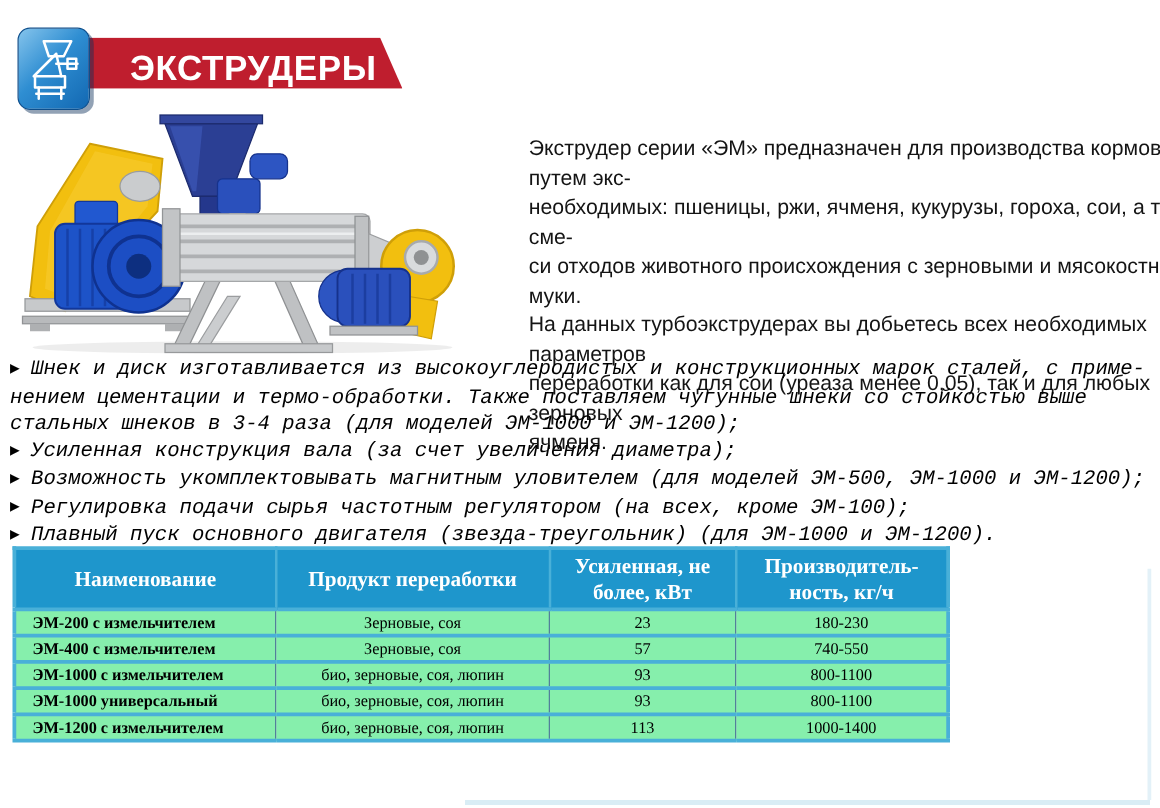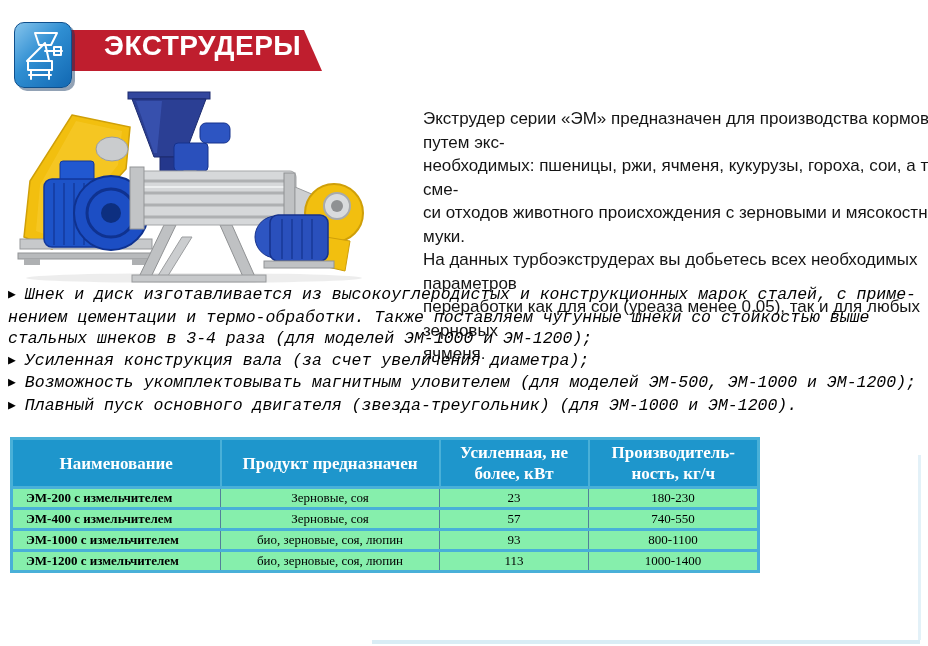--- a/index.html
+++ b/index.html
@@ -4,21 +4,21 @@
 <style>
   * { margin:0; padding:0; box-sizing:border-box; }
   html,body { width:928px; height:646px; background:#ffffff; font-family:"Liberation Sans", sans-serif; }
   .page { position:relative; width:928px; height:646px; background:#fff; overflow:hidden; }
 
   
   .banner {
     position:absolute; left:30px; top:30px; width:292px; height:41px;
     background:#bf1e2e;
     clip-path:polygon(0 0, calc(100% - 18px) 0, 100% 100%, 0 100%);
-    display:flex; align-items:flex-start; padding-left:74px;
+    display:flex; align-items:flex-end; padding-left:74px;
   }
   .banner-text { color:#fff; font-weight:bold; font-size:28px; letter-spacing:.5px; }
   .header-icon {
     position:absolute; left:14px; top:22px; width:58px; height:66px; border-radius:10px;
     background:linear-gradient(135deg,#85c4ec 0%, #2f8ed2 45%, #1268b2 100%);
     border:1px solid #0e4f8c; box-shadow:3px 3px 0 rgba(13,49,92,.45);
     display:flex; align-items:center; justify-content:center;
   }
 
   
@@ -150,35 +150,36 @@
     <div>си отходов животного происхождения с зерновыми и мясокостной муки.</div>
     <div>На данных турбоэкструдерах вы добьетесь всех необходимых параметров</div>
     <div>переработки как для сои (уреаза менее 0,05), так и для любых зерновых</div>
     <div>ячменя.</div>
   </div>
 
   <div class="features">
     <div class="feature-item"><span class="feature-marker">▶</span><span>Шнек и диск изготавливается из высокоуглеродистых и конструкционных марок сталей, с приме-нением цементации и термо-обработки. Также поставляем чугунные шнеки со стойкостью выше стальных шнеков в 3-4 раза (для моделей ЭМ-1000 и ЭМ-1200);</span></div>
     <div class="feature-item"><span class="feature-marker">▶</span><span>Усиленная конструкция вала (за счет увеличения диаметра);</span></div>
     <div class="feature-item"><span class="feature-marker">▶</span><span>Возможность укомплектовывать магнитным уловителем (для моделей ЭМ-500, ЭМ-1000 и ЭМ-1200);</span></div>
+    <div class="feature-item"><span class="feature-marker">▶</span><span>Регулировка подачи сырья частотным регулятором (на всех, кроме ЭМ-100);</span></div>
     <div class="feature-item"><span class="feature-marker">▶</span><span>Плавный пуск основного двигателя (звезда-треугольник) (для ЭМ-1000 и ЭМ-1200).</span></div>
   </div>
 
   <div class="spec-table-wrap">
     <table class="spec">
       <colgroup>
           <col class="c1">
           <col class="c2">
           <col class="c3">
           <col class="c4">
         </colgroup>
       <thead>
         <tr>
           <th>Наименование</th>
-          <th>Продукт предназначен</th>
+          <th>Продукт переработки</th>
           <th>Усиленная, не более, кВт</th>
           <th>Производитель-ность, кг/ч</th>
         </tr>
       </thead>
       <tbody>
         <tr>
           <td class="name">ЭМ-200 с измельчителем</td>
           <td>Зерновые, соя</td>
           <td>23</td>
           <td>180-230</td>
@@ -189,20 +190,26 @@
           <td>57</td>
           <td>740-550</td>
         </tr>
         <tr>
           <td class="name">ЭМ-1000 с измельчителем</td>
           <td>био, зерновые, соя, люпин</td>
           <td>93</td>
           <td>800-1100</td>
         </tr>
         <tr>
+          <td class="name">ЭМ-1000 универсальный</td>
+          <td>био, зерновые, соя, люпин</td>
+          <td>93</td>
+          <td>800-1100</td>
+        </tr>
+        <tr>
           <td class="name">ЭМ-1200 с измельчителем</td>
           <td>био, зерновые, соя, люпин</td>
           <td>113</td>
           <td>1000-1400</td>
         </tr>
 
       </tbody>
     </table>
   </div>
 

